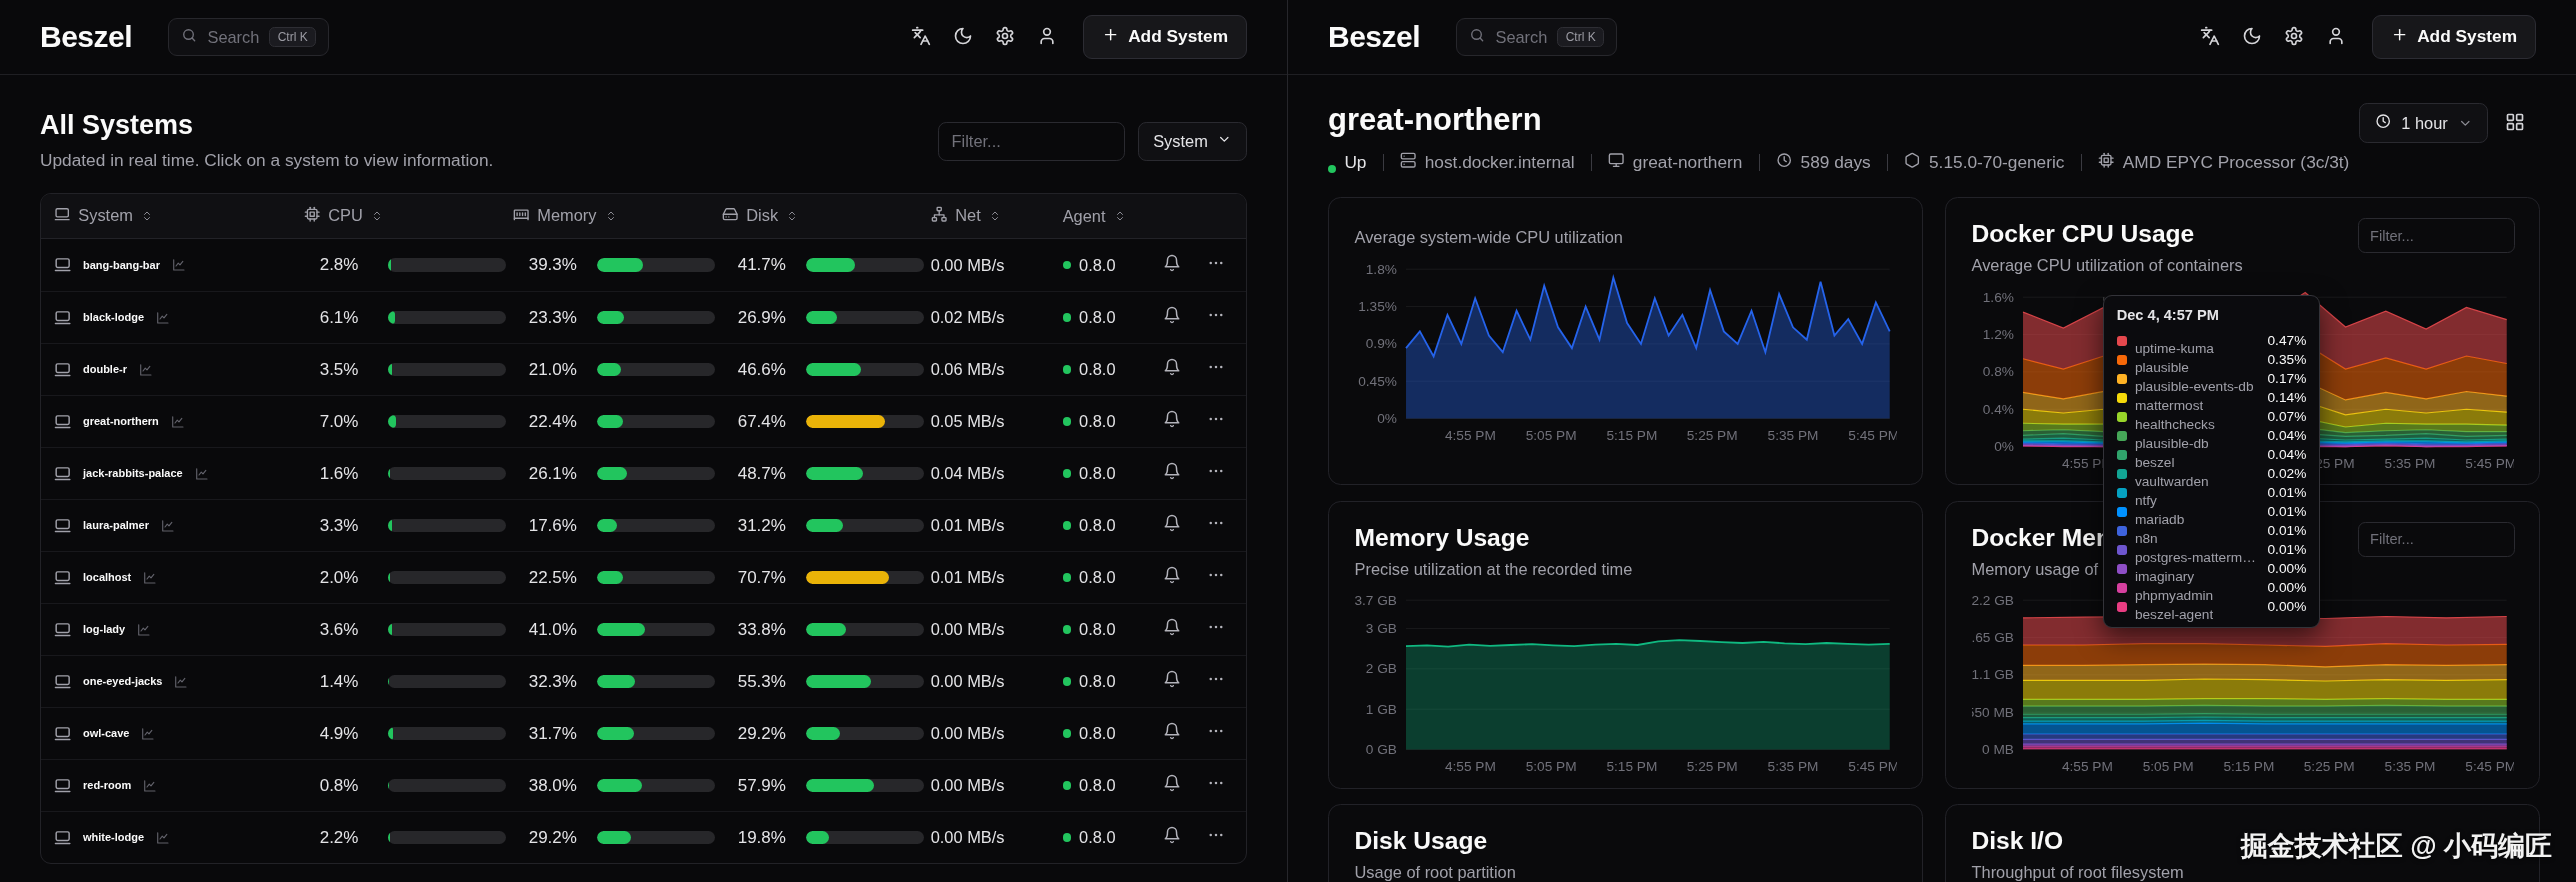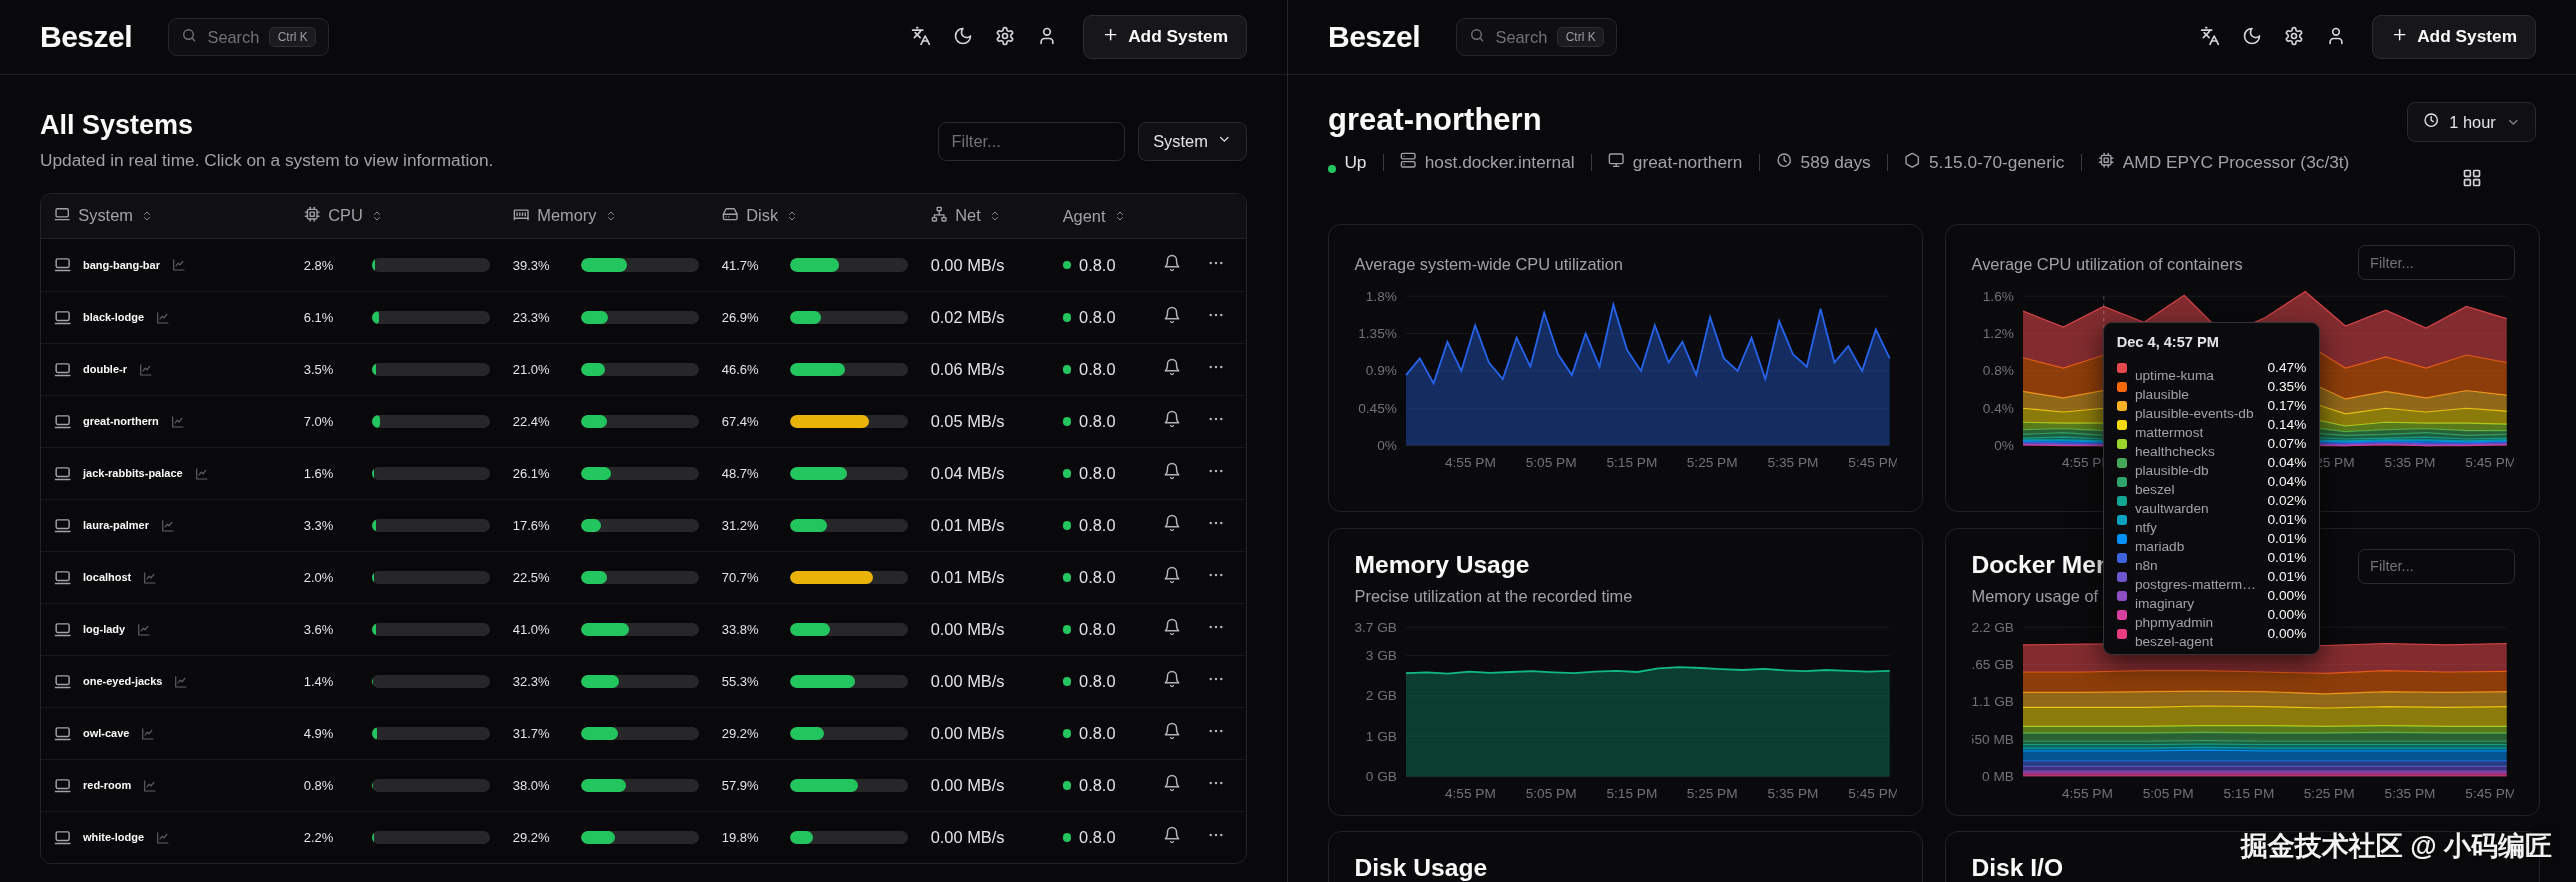--- a/index.html
+++ b/index.html
@@ -41,38 +41,38 @@
   .t-head { height:45px; background:#101013; border-bottom:0.9px solid #222227; color:#a1a1aa; font-size:16.4px; }
   .t-h { display:flex; align-items:center; gap:8.2px; cursor:pointer; }
   .t-h .sort { color:#8b8b93; display:flex; }
   .t-row { height:52px; font-size:17.3px; cursor:pointer; }
   .t-body .t-row + .t-row { border-top:0.9px solid #18181c; }
   .sys-cell { display:flex; align-items:center; gap:12px; }
   .sys-cell .lead { color:#a1a1aa; display:flex; }
   .sys-name { font-weight:600; font-size:11px; }
   .os-ico { color:#62626b; display:flex; }
   .metric { display:flex; align-items:center; gap:12px; }
-  .m-val { width:56px; font-size:13px; color:#e4e4e7; }
+  .m-val { width:56px; font-size:17px; color:#e4e4e7;margin-left:16px; }
   .bar { width:118px; height:13.7px; border-radius:7.3px; background:#27272a; overflow:hidden; }
   .bar-fill { height:100%; border-radius:7.3px; background:#22c55e; }
   .net-val { font-size:16.4px; color:#e4e4e7; }
   .agent-cell { display:flex; align-items:center; gap:8.2px; font-size:16.4px; color:#e4e4e7; }
   .dot { width:8.2px; height:8.2px; border-radius:50%; background:#22c55e; flex:0 0 auto; }
   .actions { display:flex; justify-content:flex-end; align-items:center; gap:9px; color:#b3b3bb; }
   .act-btn { width:35px; height:35px; display:flex; align-items:center; justify-content:center; border-radius:7.3px; cursor:pointer; }
 
   
   .detail-wrap { padding:27px 40px 0; }
   .detail-head { display:flex; justify-content:space-between; align-items:flex-start; }
   .sys-title { font-size:31px; font-weight:700; }
   .meta-row { display:flex; align-items:center; margin-top:13.7px; color:#a1a1aa; font-size:17.3px; white-space:nowrap; }
   .meta-item { display:flex; align-items:center; gap:8.2px; }
   .up-chip { display:flex; align-items:flex-end; gap:8.2px; color:#e4e4e7; cursor:pointer; }
   .meta-sep { width:0.9px; height:16.4px; background:#3a3a41; margin:0 16.4px; }
-  .head-controls { display:flex; gap:16px; align-items:center;flex-direction:column; }
+  .head-controls { display:flex; gap:6px; align-items:center; }
   .time-select { height:40px; display:flex; align-items:center; gap:10px; border:0.9px solid #2a2a30;
     background:#101013; border-radius:8.2px; padding:0 14.6px; font-size:16.4px; color:#e4e4e7; cursor:pointer; }
   .time-select .chev { color:#8b8b93; display:flex; }
 
   .charts { display:grid; grid-template-columns:1fr 1fr; gap:15.5px 22px; margin-top:24px; position:relative; }
   .card { border:0.9px solid #222228; border-radius:12.7px; background:#0a0a0c; padding:22px 25.5px;
     position:relative; height:288px; }
   .card-title { font-size:24.6px; font-weight:700; }
   .card-sub { font-size:16.4px; color:#a1a1aa; margin-top:8.2px; }
   .card-filter { position:absolute; top:20px; right:24px; width:157px; height:35px; background:transparent;
@@ -1086,20 +1086,21 @@
               <text x="303.977" y="198" fill="#71717a" font-size="15" text-anchor="middle">5:15 PM</text>
               <text x="392.123" y="198" fill="#71717a" font-size="15" text-anchor="middle">5:25 PM</text>
               <text x="480.8" y="198" fill="#71717a" font-size="15" text-anchor="middle">5:35 PM</text>
               <text x="569.477" y="198" fill="#71717a" font-size="15" text-anchor="middle">5:45 PM</text>
               <path d="M56.0,96.6 L71.2,78.3 L86.3,105.7 L101.5,60.1 L116.7,92.0 L131.9,41.9 L147.0,82.9 L162.2,101.1 L177.4,55.6 L192.5,87.4 L207.7,28.2 L222.9,73.8 L238.1,96.6 L253.2,51.0 L268.4,87.4 L283.6,19.1 L298.7,69.2 L313.9,92.0 L329.1,41.9 L344.3,82.9 L359.4,60.1 L374.6,96.6 L389.8,32.8 L404.9,78.3 L420.1,92.0 L435.3,55.6 L450.5,101.1 L465.6,37.3 L480.8,73.8 L496.0,87.4 L511.1,23.7 L526.3,82.9 L541.5,64.7 L556.7,92.0 L571.8,46.4 L587.0,78.3 L587,174 L56,174 Z" fill="rgba(37,99,235,0.38)"></path>
               <path d="M56.0,96.6 L71.2,78.3 L86.3,105.7 L101.5,60.1 L116.7,92.0 L131.9,41.9 L147.0,82.9 L162.2,101.1 L177.4,55.6 L192.5,87.4 L207.7,28.2 L222.9,73.8 L238.1,96.6 L253.2,51.0 L268.4,87.4 L283.6,19.1 L298.7,69.2 L313.9,92.0 L329.1,41.9 L344.3,82.9 L359.4,60.1 L374.6,96.6 L389.8,32.8 L404.9,78.3 L420.1,92.0 L435.3,55.6 L450.5,101.1 L465.6,37.3 L480.8,73.8 L496.0,87.4 L511.1,23.7 L526.3,82.9 L541.5,64.7 L556.7,92.0 L571.8,46.4 L587.0,78.3" fill="none" stroke="#2563eb" stroke-width="2"></path>
             </svg></div>
       </div>
 
       <div class="card">
+        <div class="card-title">Docker CPU Usage</div>
         <div class="card-sub">Average CPU utilization of containers</div>
         <input class="card-filter" placeholder="Filter..." style="">
         <div class="chart-box"><svg width="542" height="186" viewBox="0 0 595 204">
               <line x1="56" y1="10" x2="587" y2="10" stroke="rgba(255,255,255,0.07)"></line>
               <text x="46" y="15" fill="#71717a" font-size="15" text-anchor="end">1.6%</text>
               <line x1="56" y1="51.00000000000002" x2="587" y2="51.00000000000002" stroke="rgba(255,255,255,0.07)"></line>
               <text x="46" y="56.00000000000002" fill="#71717a" font-size="15" text-anchor="end">1.2%</text>
               <line x1="56" y1="92" x2="587" y2="92" stroke="rgba(255,255,255,0.07)"></line>
               <text x="46" y="97" fill="#71717a" font-size="15" text-anchor="end">0.8%</text>
               <line x1="56" y1="133" x2="587" y2="133" stroke="rgba(255,255,255,0.07)"></line>

